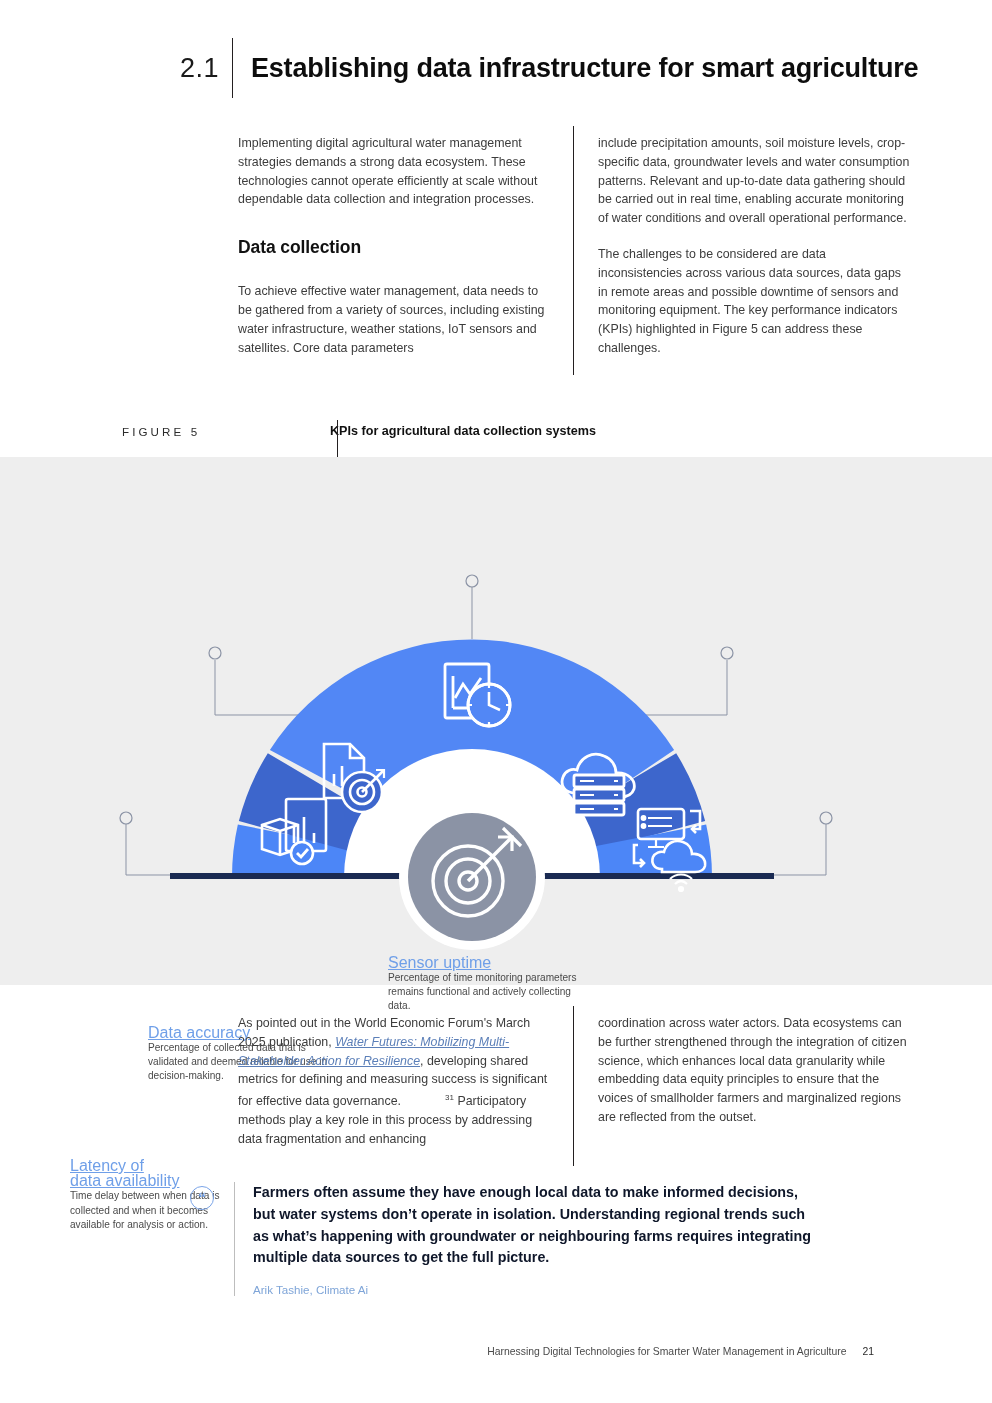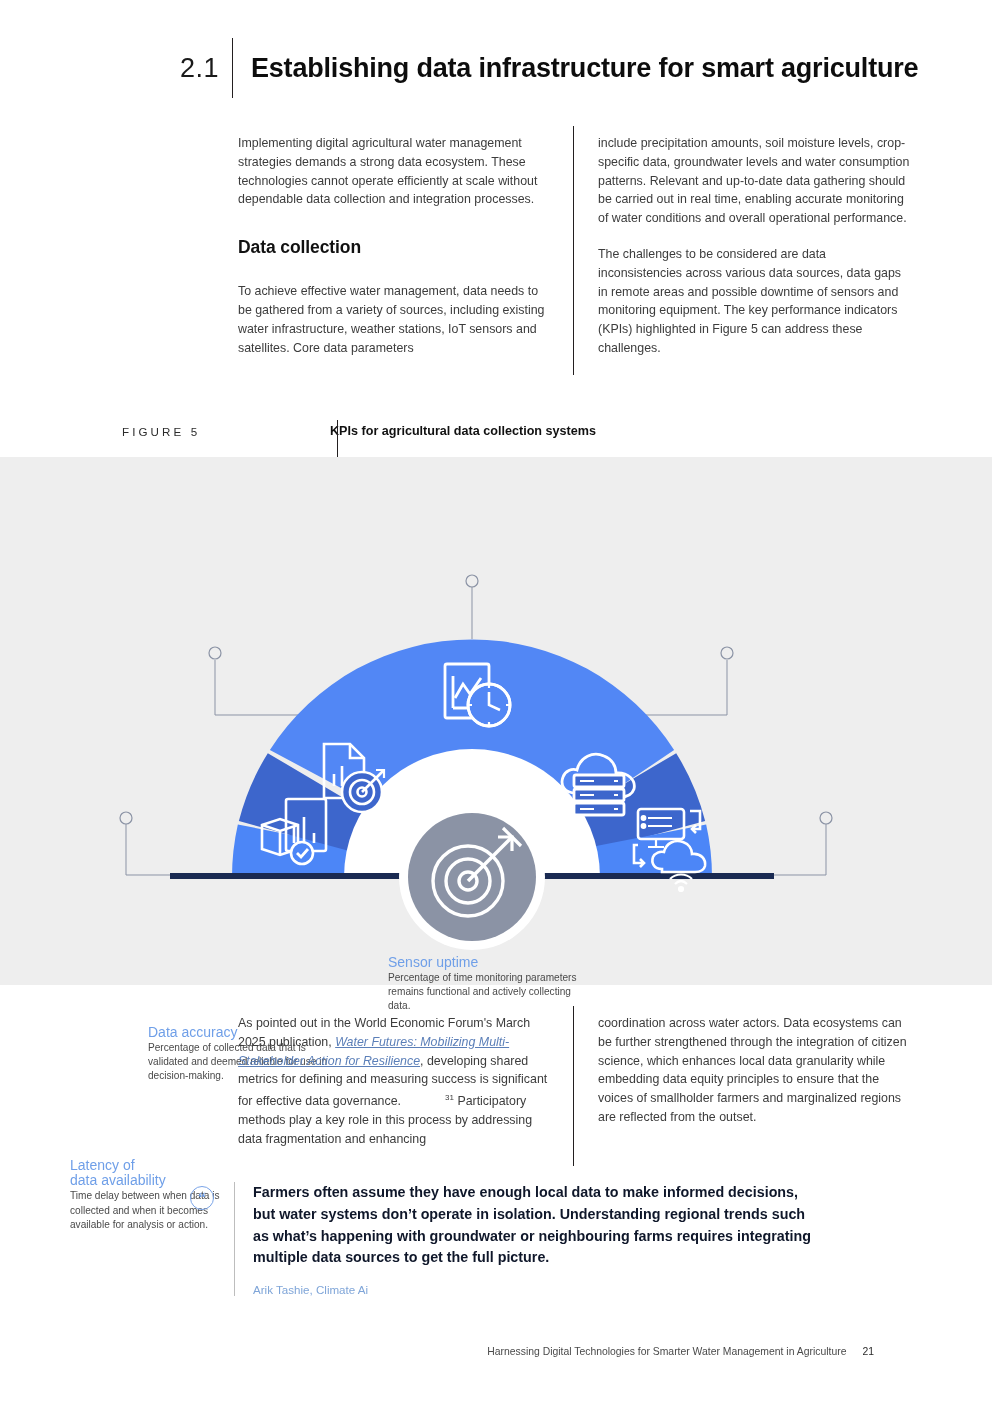--- a/index.html
+++ b/index.html
@@ -32,21 +32,21 @@
   .fig-lbl { font-size:11.6px; letter-spacing:3.1px; color:#2b2b2b; width:92px; }
   .fig-rule { width:1px; background:#231f20; height:46px; margin:0 22px 0 0; position:absolute; left:215px; top:-4px;}
   .fig-title { font-size:12.6px; font-weight:bold; color:#111; margin-left:116px; }
 
   
   .fig-band { position:absolute; left:0; top:457px; width:992px; height:528px; background:#eeeeee; }
   .fig-inner { position:absolute; inset:0; }
 
   
   .kpi { position:absolute; }
-  .kpi .k-title { color:#6f9fe8; font-size:14px; line-height:15.2px; margin-bottom:1px; }
+  .kpi .k-title { color:#6f9fe8; font-size:16px; line-height:15.2px; margin-bottom:1px;text-decoration:underline; }
   .kpi .k-desc { color:#4a4a4a; font-size:10.1px; line-height:14.1px; }
   .kpi.k-sensor   { left:388px; top:498px; width:200px; }
   .kpi.k-accuracy { left:148px; top:568px; width:200px; }
   .kpi.k-freq     { left:659px; top:568px; width:235px; }
   .kpi.k-latency  { left:70px;  top:701px; width:175px; }
   .kpi.k-trans    { left:749px; top:701px; width:185px; }
 
   
   .fig-svg { position:absolute; left:0; top:0; width:992px; height:528px; }
 

